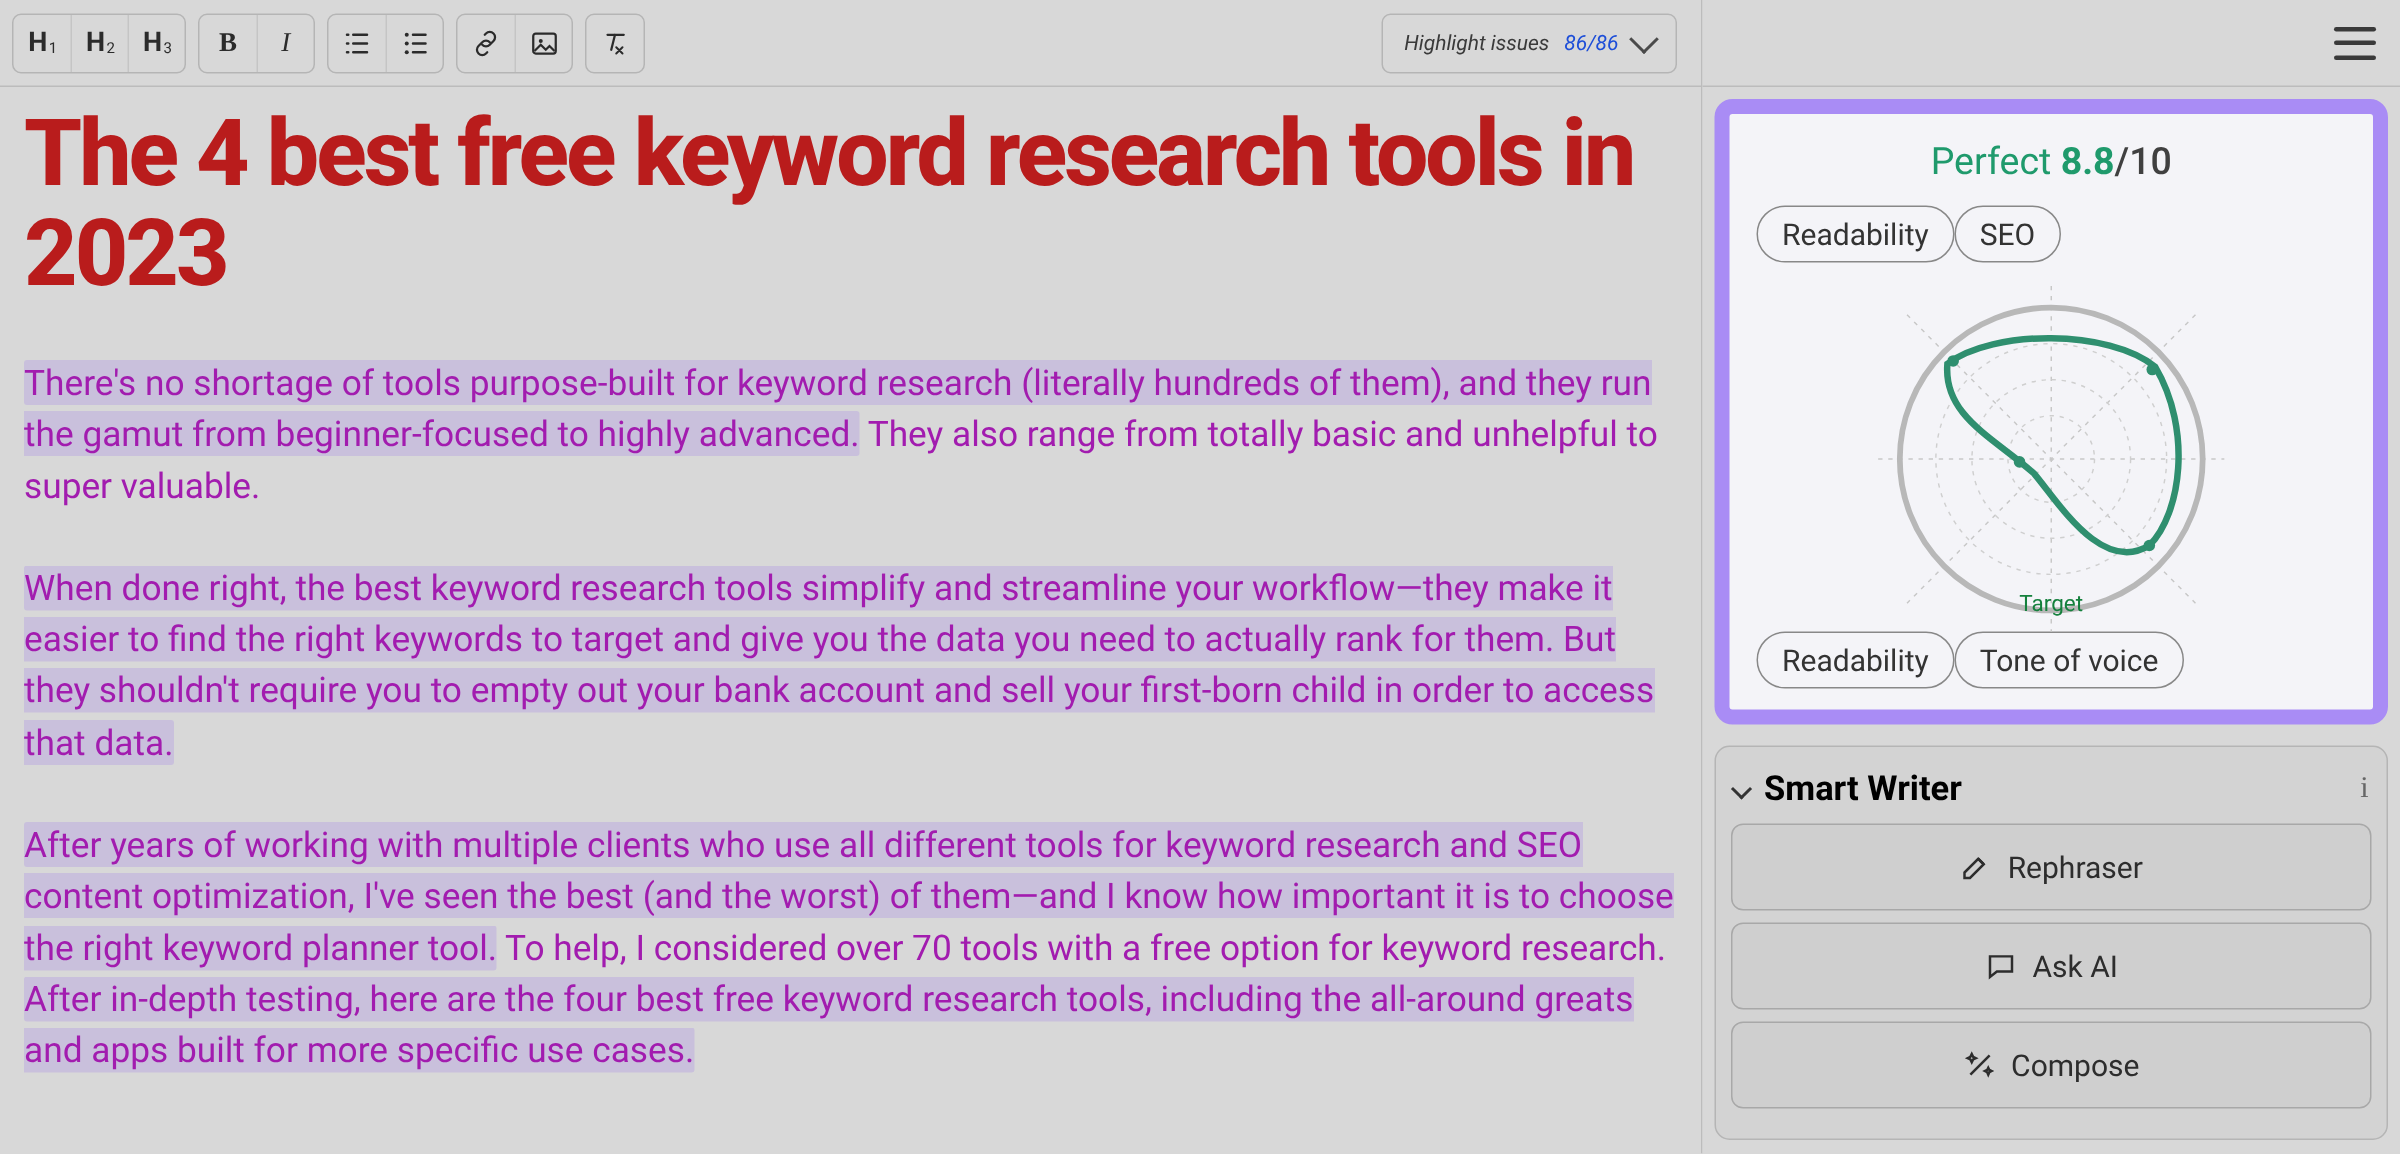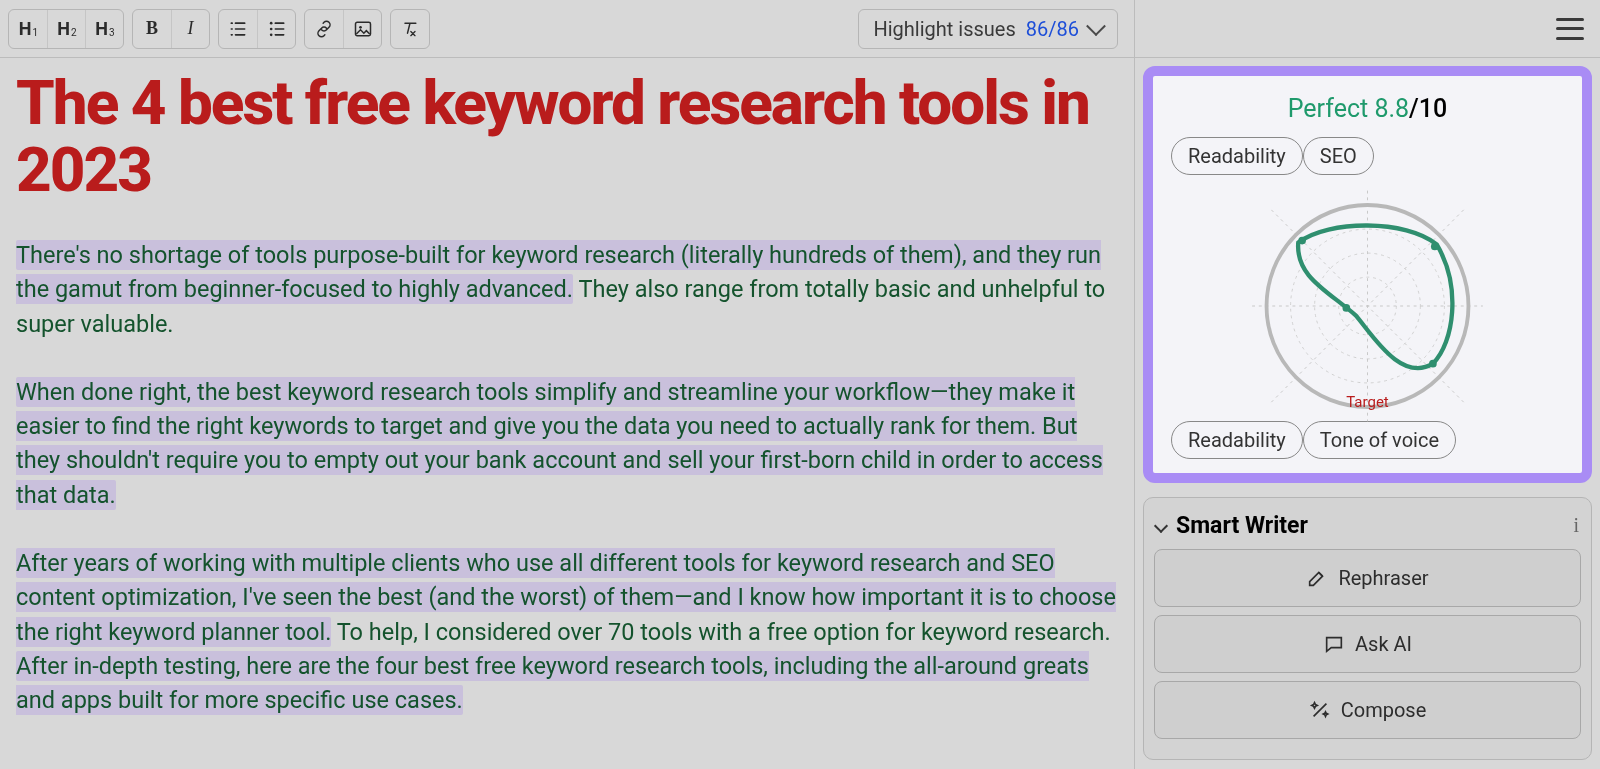--- a/index.html
+++ b/index.html
@@ -51,23 +51,24 @@
   .toolbar-spacer { flex: 1; }
   .highlight-dd {
     border: 1px solid #b5b5b5;
     border-radius: 6px;
     height: 40px;
     display: flex;
     align-items: center;
     padding: 0 14px;
     gap: 10px;
     color: #3a3a3a;
-    font-size: 20px;
+    font-size: 14px;
     cursor: pointer;
     margin-right: 8px;
+    font-style: italic;
   }
   .highlight-dd .count { color: #1d4ed8; }
   .chevron-down {
     width: 14px; height: 14px;
     border-right: 2px solid #4a4a4a;
     border-bottom: 2px solid #4a4a4a;
     transform: rotate(45deg) translate(-2px,-2px);
   }
   
   .editor-body {
@@ -80,21 +81,21 @@
     font-weight: 800;
     letter-spacing: -2px;
     line-height: 1.08;
     margin-bottom: 34px;
     color: #b91c1c;
   }
   .para {
     font-size: 23.5px;
     line-height: 1.46;
     margin-bottom: 34px;
-    color: #14532d;
+    color: #a21caf;
   }
   .hl {
     background: #c9c0dc; 
     border-radius: 2px;
     padding: 1px 0;
   }
 
   
   .sidebar {
     flex: 1;
@@ -126,40 +127,40 @@
     border-radius:12px;
     border:10px solid #a98cf5;
     padding: 18px 18px 14px 18px;
     position:relative;
   }
   .score-line{
     text-align:center;
     font-size:25px;
     color:#1f9a6c;
   }
-  .score-line .val{ font-weight:400; }
-  .score-line .max{ color:#000000; font-weight:500;}
+  .score-line .val{ font-weight:700; }
+  .score-line .max{ color:#404040; font-weight:500;}
   .badge{
     display:inline-block;
     border:1.5px solid #888;
     border-radius:999px;
     padding:6px 16px;
     font-size:20px;
     color:#333;
     background:#f4f4f8;
     cursor:pointer;
   }
   .badge-row{ display:flex; justify-content:flex-start; margin-top:14px;}
   .radar-wrap{
     position:relative;
     margin:6px 0 4px;
   }
   .target-lbl{
     position:absolute; left:50%; transform:translateX(-50%);
-    bottom:24px; font-size:15px; color:#b91c1c;
+    bottom:24px; font-size:15px; color:#15803d;
   }
   .badge-row.bottom{ margin-top:-18px; }
   
   .sw-panel{
     margin-top:14px;
     background:#d3d3d3;
     border:1px solid #b5b5b5;
     border-radius:10px;
     padding:10px 10px 12px;
   }

